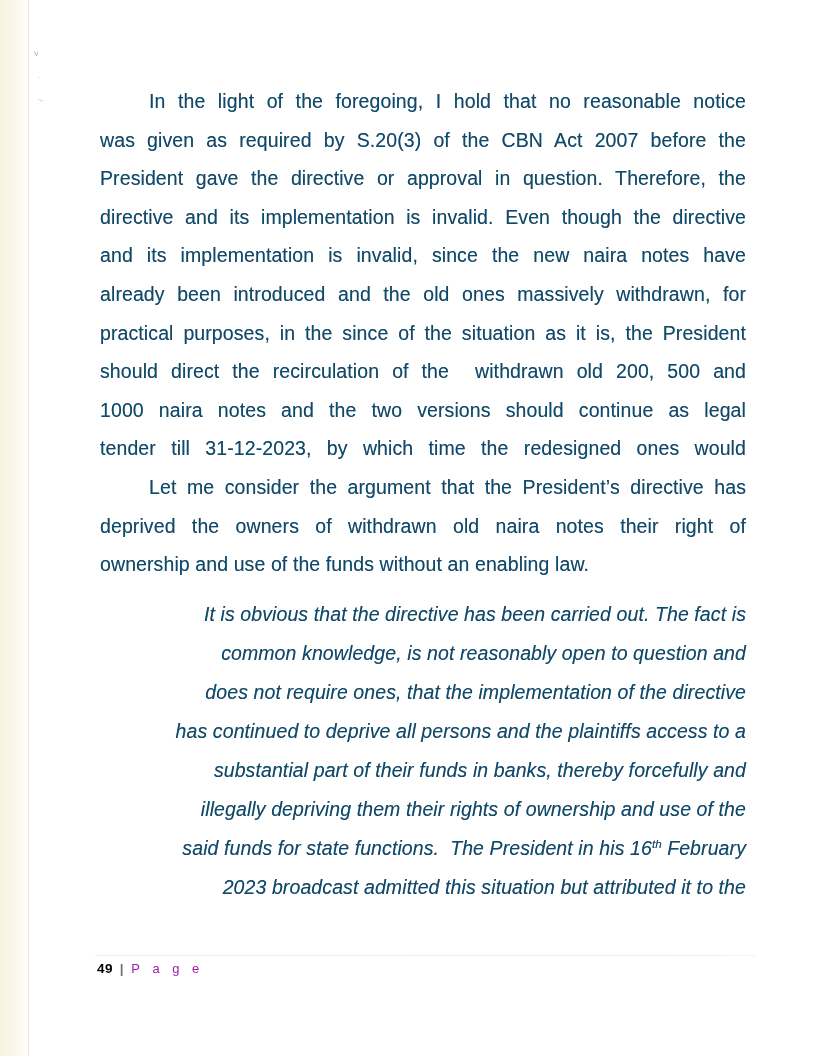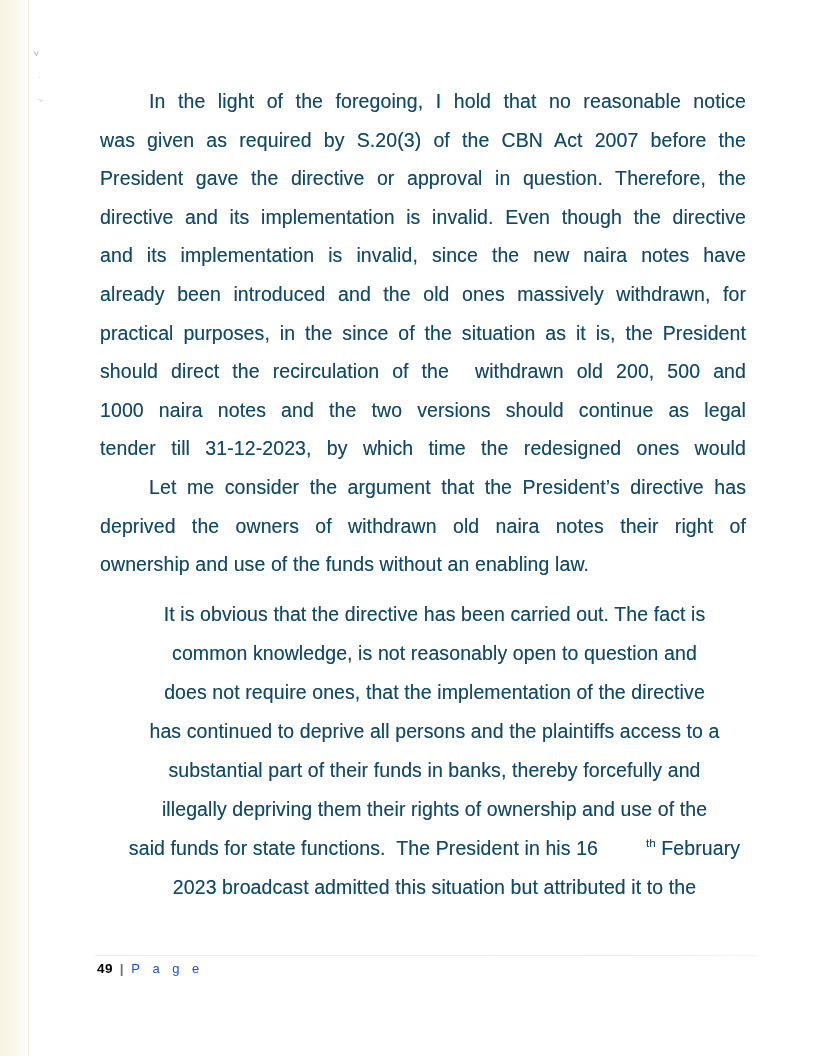--- a/index.html
+++ b/index.html
@@ -51,40 +51,41 @@
     white-space: normal;
   }
   .body-para .line.last { text-align-last: left; }
   .body-para .line.first { text-indent: 49px; }
   .quote-para {
     margin-top: 11px;
     padding-left: 23px;
   }
   .quote-para .line {
     line-height: 39px;
-    text-align: center;
+    text-align: right;
+    font-style: italic;
   }
-  sup { font-size: 0.6em; line-height: 0; vertical-align: super; letter-spacing: 0; margin-left: 48px; }
+  sup { font-size: 0.6em; line-height: 0; vertical-align: super; letter-spacing: 0; }
 
   .footer-line {
     position: absolute;
     left: 95px; top: 955px;
     width: 662px; height: 1px;
     background: linear-gradient(90deg, #ececea 0%, #efefed 45%, #ececea 80%, #f4f4f2 100%);
   }
   .footer {
     position: absolute;
     left: 97px; top: 961px;
     font-size: 13.5px;
     color: #3b3b3b;
   }
   .footer .pnum { font-weight: bold; color: #000000; letter-spacing: .5px; }
   .footer .sep  { color: #6f6f6f; margin: 0 4px 0 3px; font-weight: bold; }
   .footer .pword {
-    color: #1d4ed8;
+    color: #a21caf;
     letter-spacing: 4.5px;
     font-size: 13px;
   }
 </style>
 </head>
 <body>
 
 <div class="page">
 
   <div class="edge-strip"></div>

